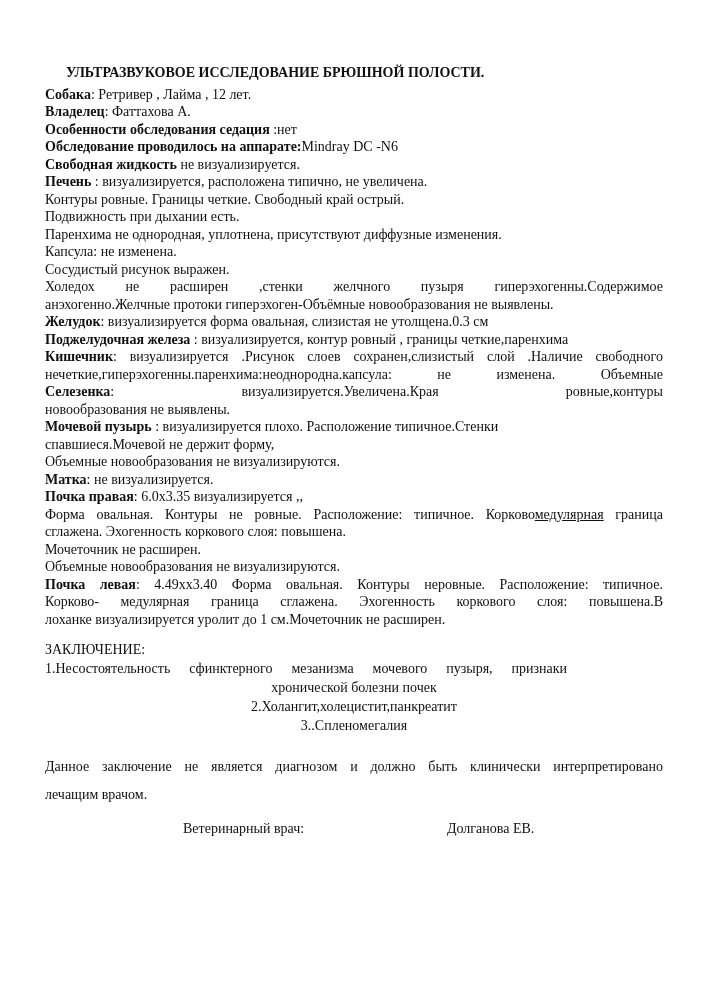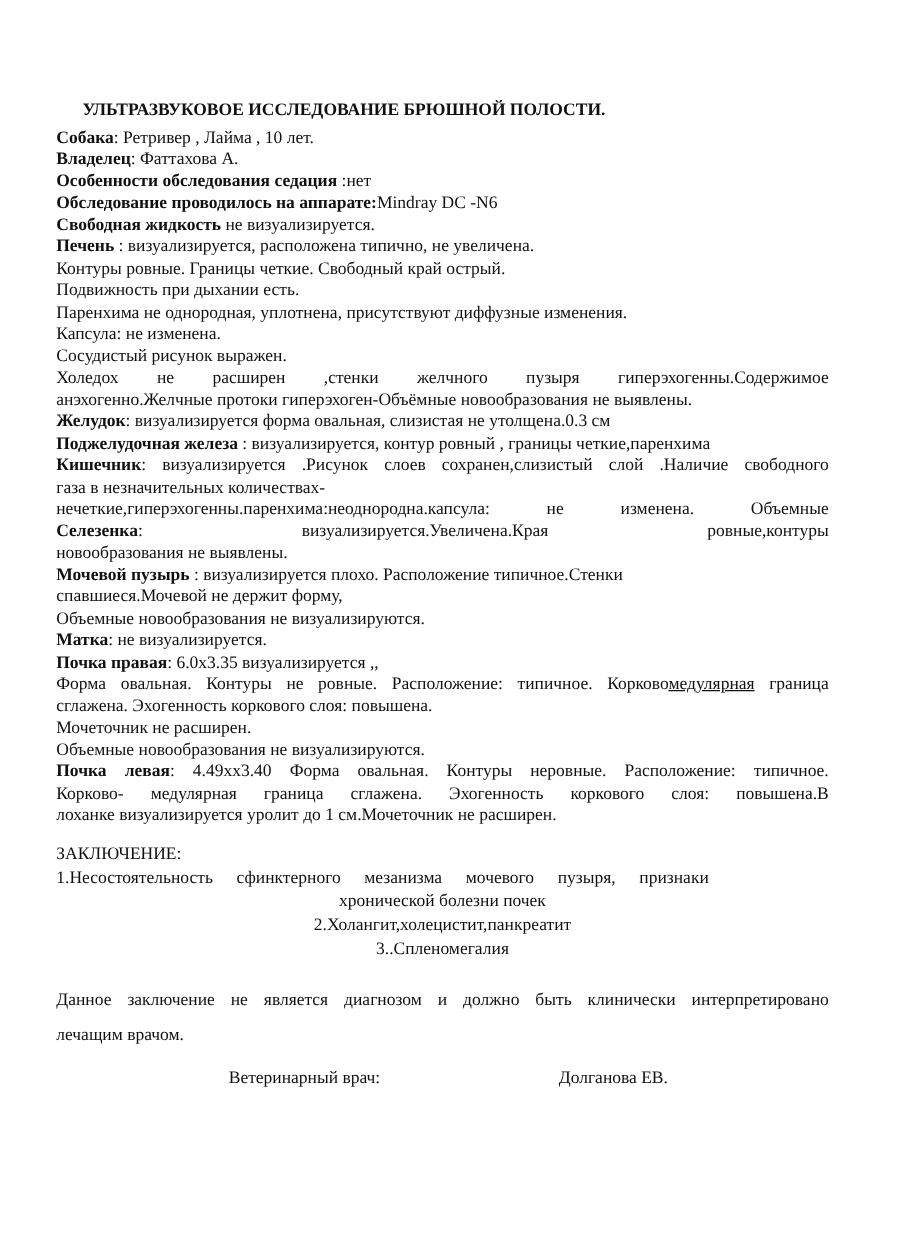--- a/index.html
+++ b/index.html
@@ -9,21 +9,21 @@
     height: 1000px;
     background: #ffffff;
     font-family: "Liberation Serif", "DejaVu Serif", serif;
     font-size: 14px;
     color: #101010;
     overflow: hidden;
   }
   .content {
     position: absolute;
     left: 45px;
-    top: 80px;
+    top: 64px;
     width: 618px;
   }
   .ln { line-height: 17.5px; min-height: 17.5px; white-space: normal; }
   .title {
     font-weight: bold;
     padding-left: 21px;
     line-height: 17px;
     margin-bottom: 4px;
   }
   .lbl { font-weight: bold; }
@@ -40,37 +40,36 @@
 </style>
 </head>
 <body>
 
 <div class="page">
   <div class="content">
 
     <div class="ln title">УЛЬТРАЗВУКОВОЕ ИССЛЕДОВАНИЕ БРЮШНОЙ ПОЛОСТИ.</div>
 
     <div id="report-lines">
-        <div class="ln"><span class="lbl">Собака</span><span>: Ретривер , Лайма , 10 лет.</span></div>
+        <div class="ln"><span class="lbl">Собака</span><span>: Ретривер , Лайма , 12 лет.</span></div>
         <div class="ln"><span class="lbl">Владелец</span><span>: Фаттахова А.</span></div>
         <div class="ln"><span class="lbl">Особенности обследования седация</span><span> :нет</span></div>
         <div class="ln"><span class="lbl">Обследование проводилось на аппарате:</span><span>Mindray DC -N6</span></div>
         <div class="ln"><span class="lbl">Свободная жидкость</span><span> не визуализируется.</span></div>
         <div class="ln"><span class="lbl">Печень</span><span> : визуализируется, расположена типично, не увеличена.</span></div>
         <div class="ln"><span>Контуры ровные. Границы четкие. Свободный край острый.</span></div>
         <div class="ln"><span>Подвижность при дыхании есть.</span></div>
         <div class="ln"><span>Паренхима не однородная, уплотнена, присутствуют диффузные изменения.</span></div>
         <div class="ln"><span>Капсула: не изменена.</span></div>
         <div class="ln"><span>Сосудистый рисунок выражен.</span></div>
         <div class="ln jl"><span>Холедох не расширен ,стенки желчного пузыря гиперэхогенны.Содержимое</span></div>
         <div class="ln"><span>анэхогенно.Желчные протоки гиперэхоген-Объёмные новообразования не выявлены.</span></div>
         <div class="ln"><span class="lbl">Желудок</span><span>: визуализируется форма овальная, слизистая не утолщена.0.3 см</span></div>
         <div class="ln"><span class="lbl">Поджелудочная железа</span><span> : визуализируется, контур ровный , границы четкие,паренхима</span></div>
         <div class="ln jl"><span class="lbl">Кишечник</span><span>: визуализируется .Рисунок слоев сохранен,слизистый слой .Наличие свободного</span></div>
-        <div class="ln"><span>газа в незначительных количествах-</span></div>
         <div class="ln jl"><span>нечеткие,гиперэхогенны.паренхима:неоднородна.капсула: не изменена. Объемные</span></div>
         <div class="ln jl"><span class="lbl">Селезенка</span><span>: визуализируется.Увеличена.Края ровные,контуры</span></div>
         <div class="ln"><span>новообразования не выявлены.</span></div>
         <div class="ln"><span class="lbl">Мочевой пузырь</span><span> : визуализируется плохо. Расположение типичное.Стенки</span></div>
         <div class="ln"><span>спавшиеся.Мочевой не держит форму,</span></div>
         <div class="ln"><span>Объемные новообразования не визуализируются.</span></div>
         <div class="ln"><span class="lbl">Матка</span><span>: не визуализируется.</span></div>
         <div class="ln"><span class="lbl">Почка правая</span><span>: 6.0х3.35 визуализируется ,,</span></div>
         <div class="ln jl"><span>Форма овальная. Контуры не ровные. Расположение: типичное. Корково</span><span class="u">медулярная</span><span> граница</span></div>
         <div class="ln"><span>сглажена. Эхогенность коркового слоя: повышена.</span></div>

